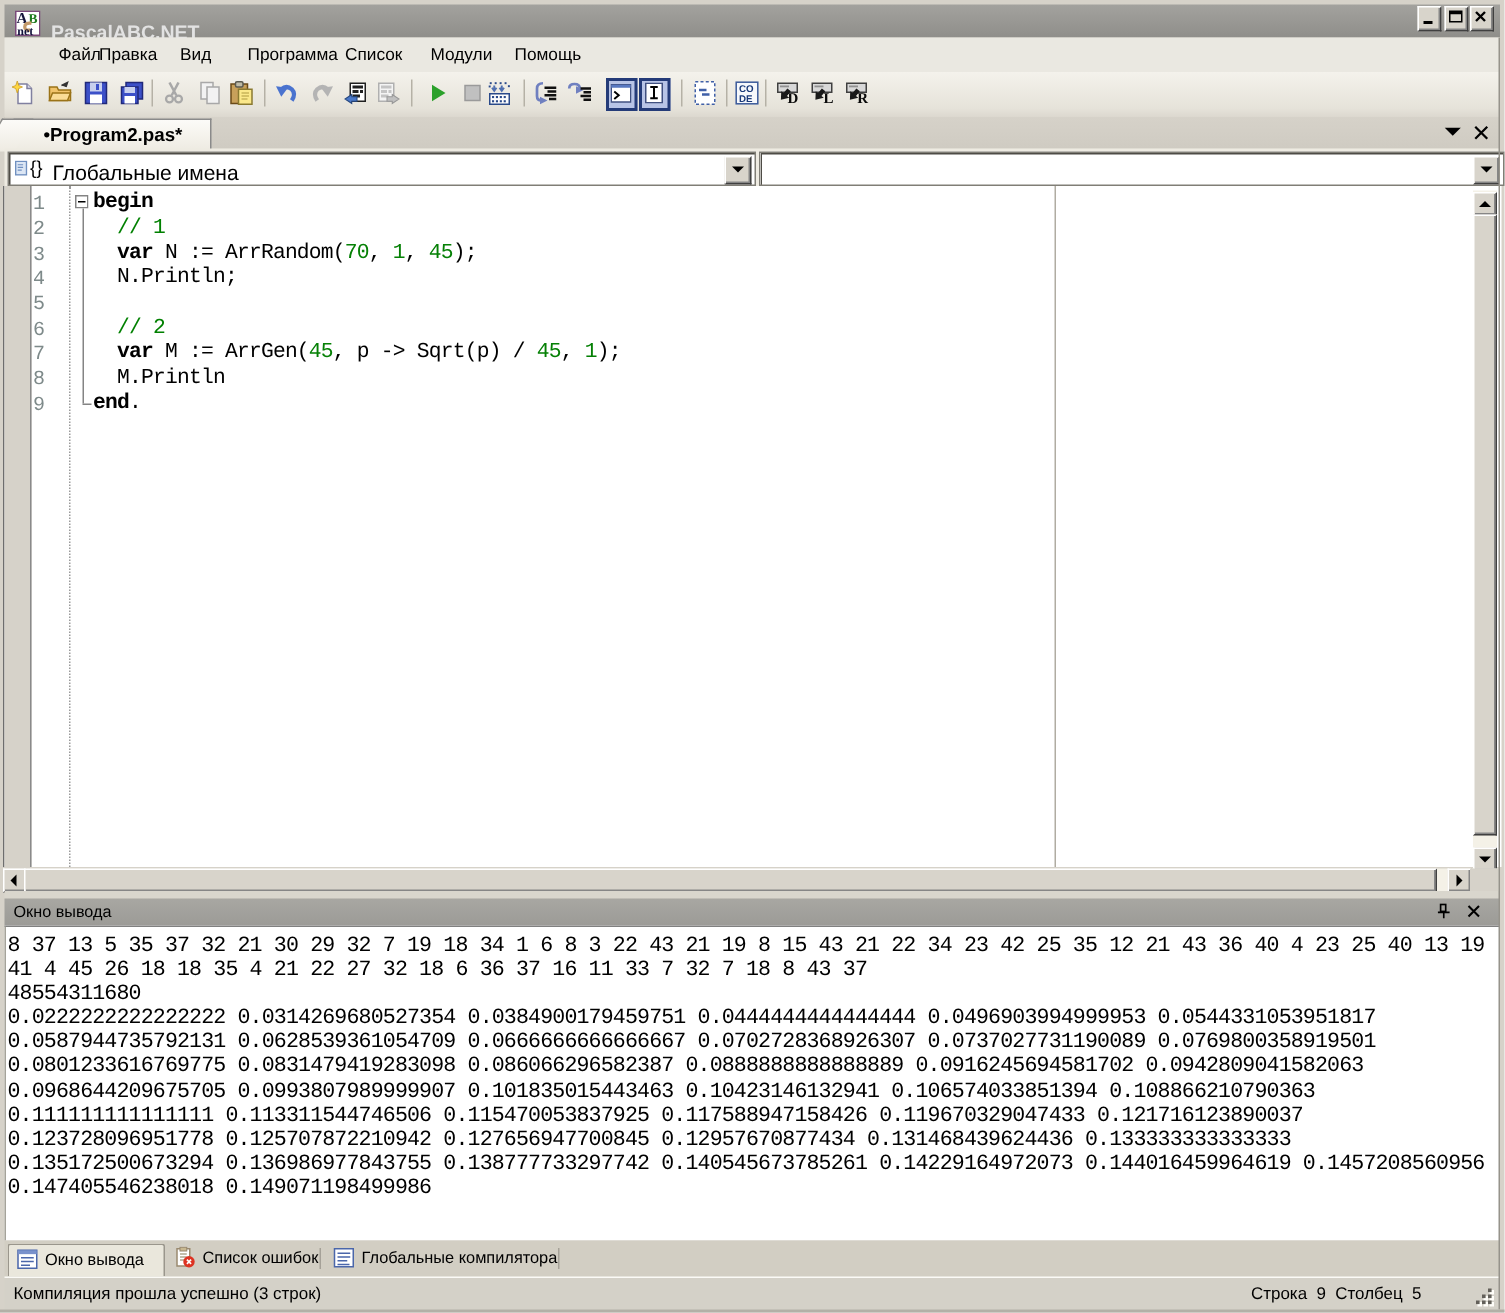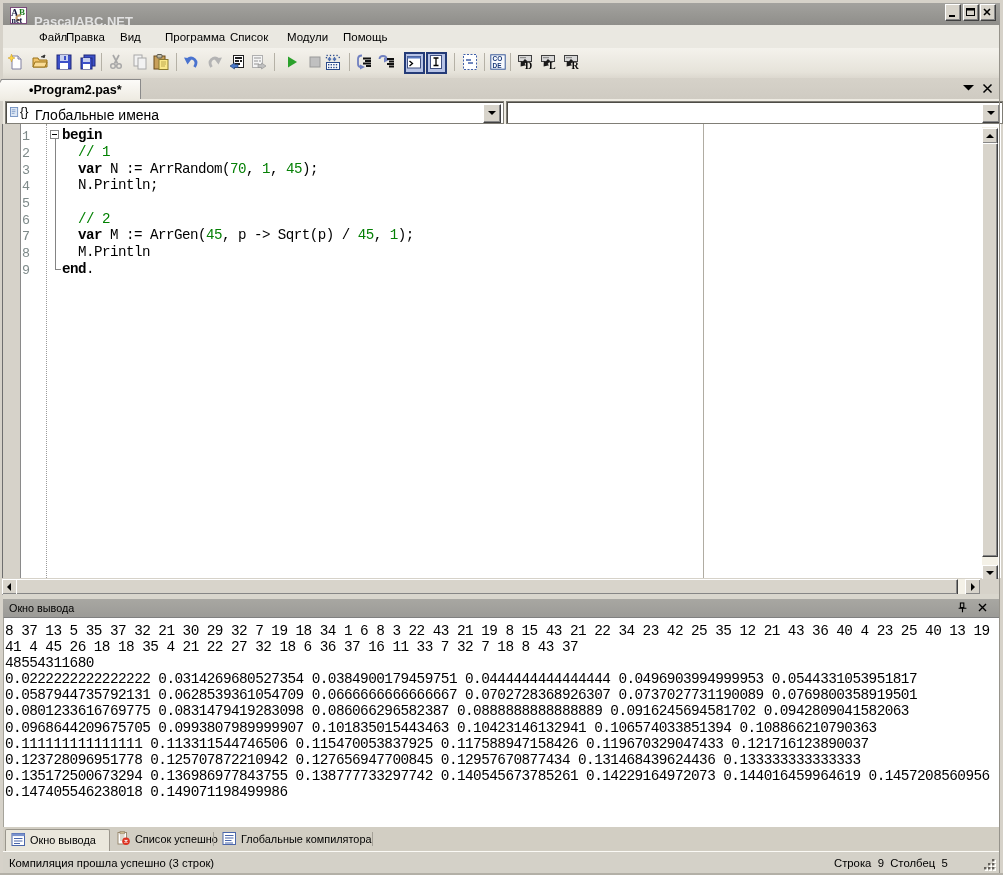--- a/index.html
+++ b/index.html
@@ -391,21 +391,21 @@
     <span class="tx">Окно вывода</span>
   </div>
   <div class="btab" style="left:108px;width:100px;">
     <svg class="ic" viewBox="0 0 15 15">
         <rect x="2" y="1.5" width="8.5" height="11.5" fill="#fff" stroke="#9a8a70"></rect>
         <rect x="4" y="0.5" width="4.5" height="2.5" fill="#c8b890" stroke="#9a8a70" stroke-width="0.7"></rect>
         <path d="M4 5 h4.5 M4 7 h4.5 M4 9 h3.5" stroke="#b0a890" stroke-width="0.9"></path>
         <circle cx="10" cy="10.2" r="3.8" fill="#dd3322"></circle>
         <path d="M8.6 8.8 L11.4 11.6 M11.4 8.8 L8.6 11.6" stroke="#fff" stroke-width="1.1"></path>
       </svg>
-    <span class="tx">Список успешно</span>
+    <span class="tx">Список ошибок</span>
   </div>
   <div class="btabsep" style="left:210px;"></div>
   <div class="btab" style="left:214px;width:150px;">
     <svg class="ic" viewBox="0 0 15 15">
         <rect x="1" y="1.5" width="12.5" height="12" fill="#fff" stroke="#4a66aa"></rect>
         <path d="M3 4.5 h8.5 M3 7 h8.5 M3 9.5 h6.5 M3 12 h8" stroke="#4a66aa" stroke-width="1.1"></path>
       </svg>
     <span class="tx">Глобальные компилятора</span>
   </div>
   <div class="btabsep" style="left:369px;"></div>

